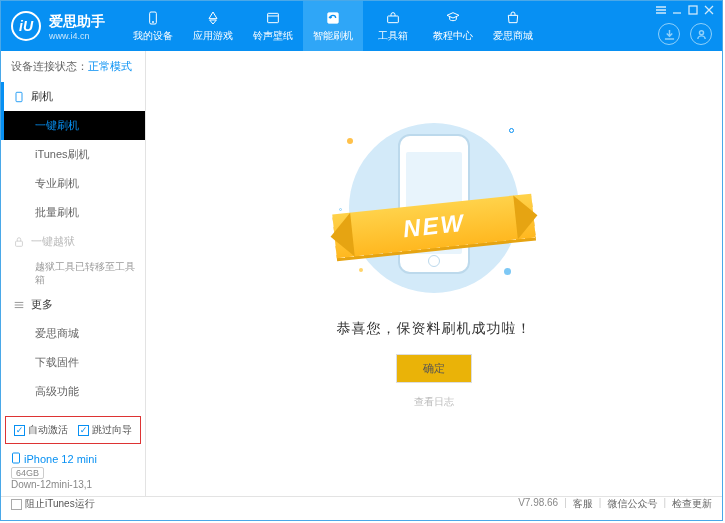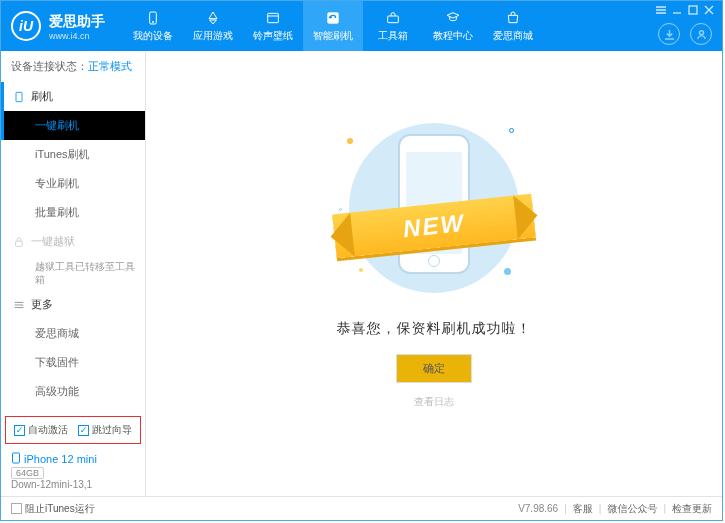--- a/index.html
+++ b/index.html
@@ -61,21 +61,21 @@
 .d1 { width: 6px; height: 6px; background: #ffc14a; left: 18px; top: 20px; }
 .d2 { width: 5px; height: 5px; border: 1.5px solid #0790f3; left: 180px; top: 10px; }
 .d3 { width: 7px; height: 7px; background: #7dc8f5; left: 175px; top: 150px; }
 .d4 { width: 4px; height: 4px; background: #ffd46a; left: 30px; top: 150px; }
 .d5 { width: 3px; height: 3px; border: 1px solid #8fd0f7; left: 10px; top: 90px; }
 .success-title { margin-top: 22px; font-size: 14px; color: #333; letter-spacing: 1px; }
 .confirm-btn { margin-top: 16px; padding: 6px 26px; border: 1px solid #ddd; background: #eab308; font-size: 11px; color: #555; cursor: pointer; }
 .log-link { margin-top: 12px; font-size: 10px; color: #bbb; cursor: pointer; }
 
 
-.footer { height: 24px; border-top: 1px solid #e3e3e3; display: flex; align-items: center; font-size: 10px; color: #666; padding: 0 10px; gap: 6px; }
+.footer { height: 24px; border-top: 1px solid #e3e3e3; display: flex; align-items: flex-start; font-size: 10px; color: #666; padding: 0 10px; gap: 6px; }
 .footer .cb-box { border-color: #aaa; color: #aaa; }
 .footer-spacer { flex: 1; }
 .footer-link { color: #666; cursor: pointer; }
 .footer-sep { color: #ccc; }
 .version { color: #888; }
 </style>
 </head>
 <body>
 
 <div class="app-frame">

